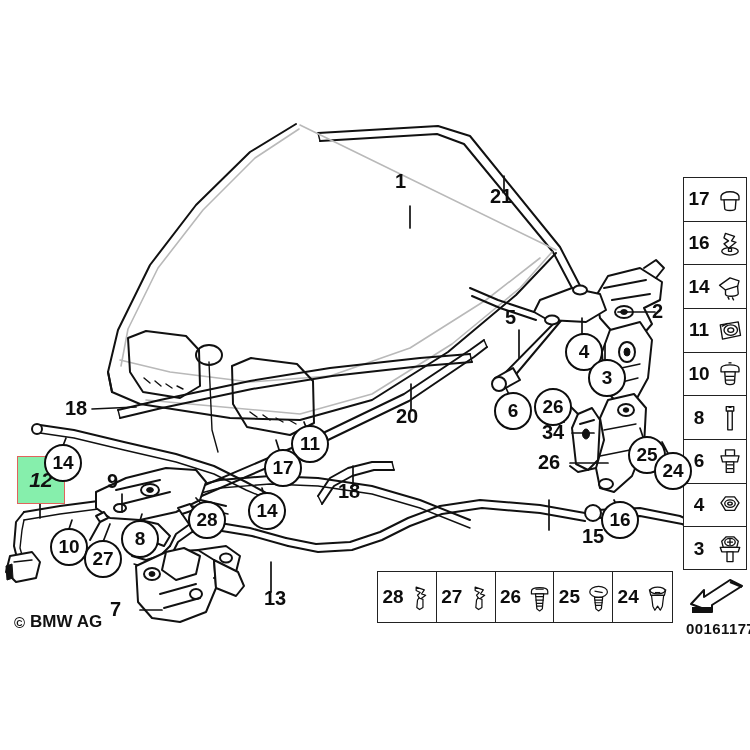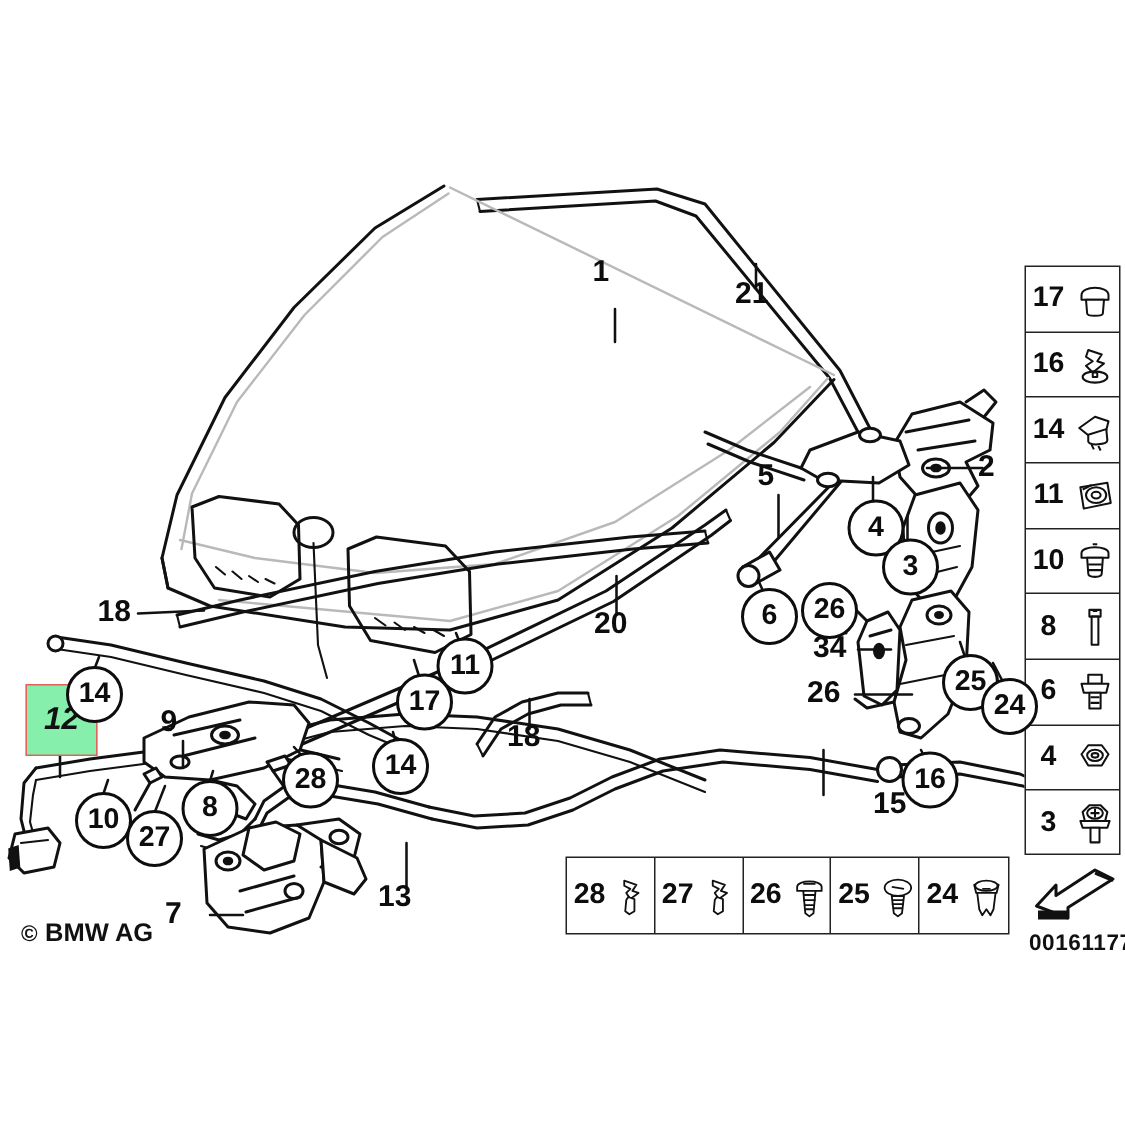--- a/index.html
+++ b/index.html
@@ -324,21 +324,21 @@
       <div class="callout" style="left: 50px; top: 528px;">
         <span>10</span>
       </div>
       <div class="callout" style="left: 84px; top: 540px;">
         <span>27</span>
       </div>
       <div class="callout" style="left: 121px; top: 520px;">
         <span>8</span>
       </div>
       <div class="plainnum" style="left: 110px; top: 598px;"><span>7</span></div>
-      <div class="plainnum" style="left: 252px; top: 587px;"><span>13</span></div>
+      <div class="plainnum" style="left: 264px; top: 587px;"><span>13</span></div>
     </div>
 
   <div id="legend-col" style="left: 683px; top: 177px; width: 64px; height: 393px;">
       <div class="legend-cell" style="height: 43.6667px;">
         <div class="legend-num">17</div>
         <div class="legend-art">
           <svg viewBox="0 0 40 40" width="30" height="37.666666666666664" style="display: block; margin: 3px auto;">
             <path d="M8,16 C8,7 32,7 32,16 L32,20 L8,20 Z" fill="#fff" stroke="#111" stroke-width="1.8" stroke-linejoin="round"></path>
             <path d="M12,20 L28,20 L27,32 C27,35 13,35 13,32 Z" fill="#fff" stroke="#111" stroke-width="1.8" stroke-linejoin="round"></path>
           </svg>

